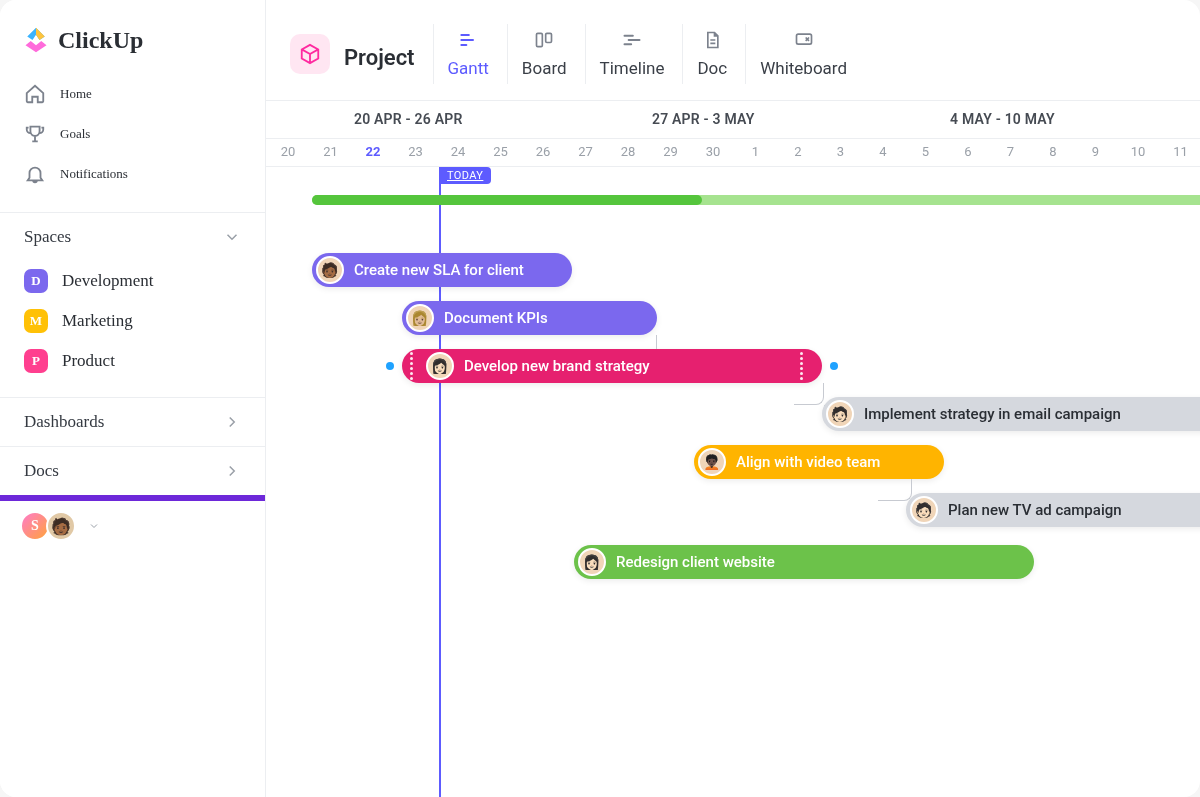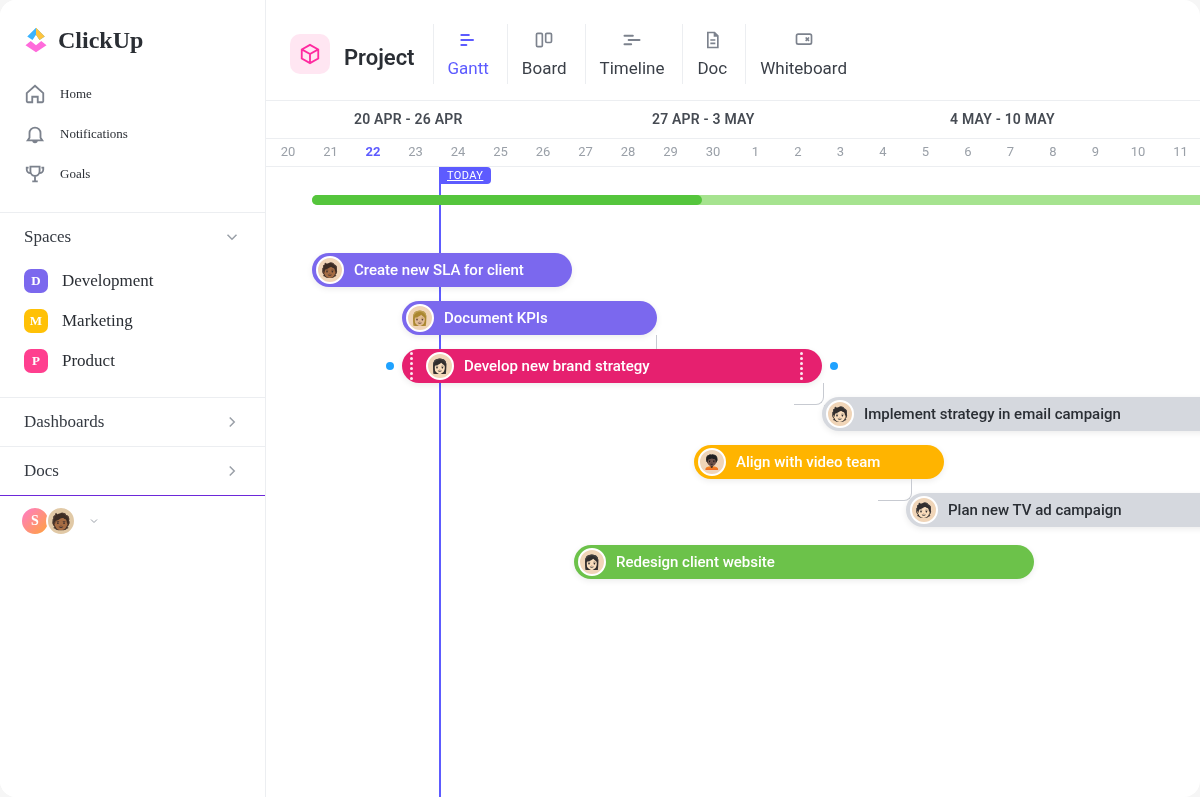--- a/index.html
+++ b/index.html
@@ -193,29 +193,29 @@
 
     <nav class="nav">
       <div class="nav-item">
         <svg class="nav-icon" viewBox="0 0 24 24">
             <path fill="none" stroke="currentColor" stroke-width="2" d="M3 11 12 3l9 8v9a1 1 0 0 1-1 1h-5v-6h-6v6H4a1 1 0 0 1-1-1z"></path>
           </svg>
         <span>Home</span>
       </div>
       <div class="nav-item">
         <svg class="nav-icon" viewBox="0 0 24 24">
-            <path fill="none" stroke="currentColor" stroke-width="2" d="M6 16V11a6 6 0 1 1 12 0v5l2 3H4zM10 19a2 2 0 0 0 4 0"></path>
-          </svg>
-        <span>Notifications</span>
+            <path fill="none" stroke="currentColor" stroke-width="2" d="M7 4h10v5a5 5 0 0 1-10 0zM5 5H3v2a4 4 0 0 0 4 4M19 5h2v2a4 4 0 0 1-4 4M9 20h6M12 14v6"></path>
+          </svg>
+        <span>Goals</span>
       </div>
       <div class="nav-item">
         <svg class="nav-icon" viewBox="0 0 24 24">
-            <path fill="none" stroke="currentColor" stroke-width="2" d="M7 4h10v5a5 5 0 0 1-10 0zM5 5H3v2a4 4 0 0 0 4 4M19 5h2v2a4 4 0 0 1-4 4M9 20h6M12 14v6"></path>
-          </svg>
-        <span>Goals</span>
+            <path fill="none" stroke="currentColor" stroke-width="2" d="M6 16V11a6 6 0 1 1 12 0v5l2 3H4zM10 19a2 2 0 0 0 4 0"></path>
+          </svg>
+        <span>Notifications</span>
       </div>
     </nav>
 
     <div class="section-header">
       <span>Spaces</span>
       <svg class="chevron" viewBox="0 0 24 24">
           <path fill="none" stroke="currentColor" stroke-width="2" d="M6 9l6 6 6-6"></path>
         </svg>
     </div>
     <div class="spaces-list">
@@ -232,21 +232,21 @@
         <span>Product</span>
       </div>
     </div>
 
     <div class="section-header">
       <span>Dashboards</span>
       <svg class="chevron" viewBox="0 0 24 24">
           <path fill="none" stroke="currentColor" stroke-width="2" d="M9 6l6 6-6 6"></path>
         </svg>
     </div>
-    <div class="section-header" style="border-bottom:1px solid #6d28d9">
+    <div class="section-header" style="border-bottom:6px solid #6d28d9">
       <span>Docs</span>
       <svg class="chevron" viewBox="0 0 24 24">
           <path fill="none" stroke="currentColor" stroke-width="2" d="M9 6l6 6-6 6"></path>
         </svg>
     </div>
 
     <div class="avatar-row">
       <span class="avatar-circle">S</span>
       <span class="avatar-photo">🧑🏾</span>
       <svg class="caret-down" viewBox="0 0 24 24">

